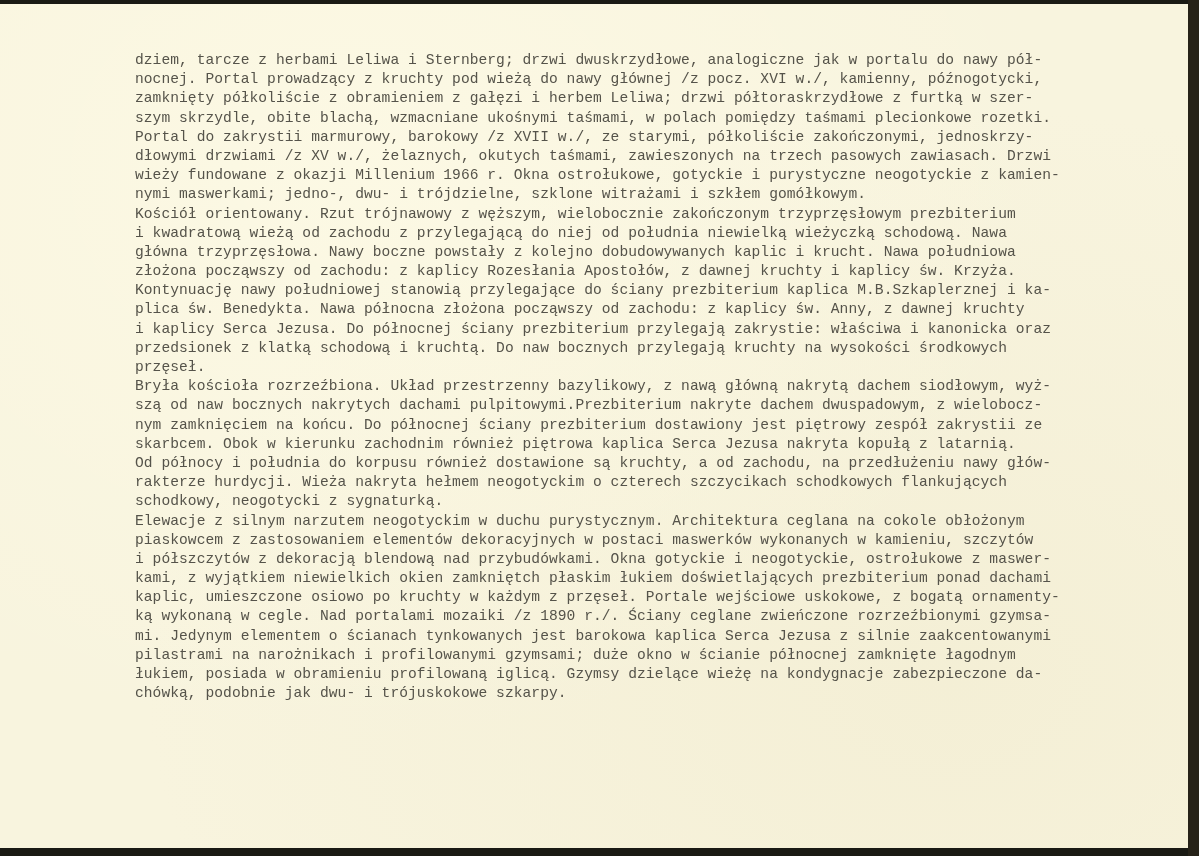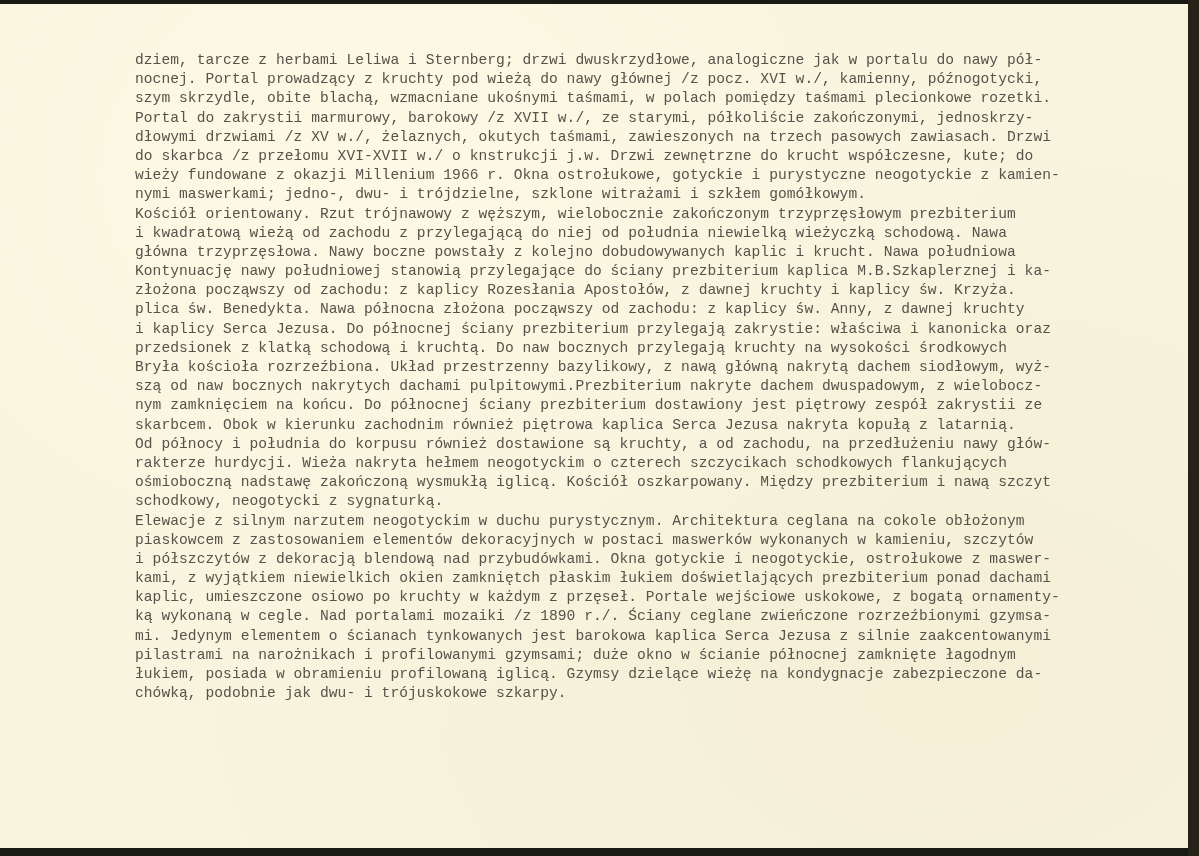--- a/index.html
+++ b/index.html
@@ -53,41 +53,41 @@
       text-underline-offset: 2px;
     }
   </style>
 </head>
 <body>
 
 <div class="page">
   <div class="text-block">
     <span class="line"><span>dziem, tarcze z herbami Leliwa i Sternberg; drzwi dwuskrzydłowe, analogiczne jak w portalu do nawy pół-</span></span>
     <span class="line"><span>nocnej. Portal prowadzący z kruchty pod wieżą do nawy głównej /z pocz. XVI w./, kamienny, późnogotycki,</span></span>
+    <span class="line"><span>zamknięty półkoliście z obramieniem z gałęzi i herbem Leliwa; drzwi półtoraskrzydłowe z furtką w szer-</span></span>
     <span class="line"><span>szym skrzydle, obite blachą, wzmacniane ukośnymi taśmami, w polach pomiędzy taśmami plecionkowe rozetki.</span></span>
     <span class="line"><span>Portal do zakrystii marmurowy, barokowy /z XVII w./, ze starymi, półkoliście zakończonymi, jednoskrzy-</span></span>
     <span class="line"><span>dłowymi drzwiami /z XV w./, żelaznych, okutych taśmami, zawieszonych na trzech pasowych zawiasach. Drzwi</span></span>
-    <span class="line"><span>do skarbca /z przełomu XVI-XVII w./ o knstrukcji j.w. Drzwi zewnętrzne do krucht współczesne, kute; do</span></span>
     <span class="line"><span>wieży fundowane z okazji Millenium 1966 r. </span><span class="u">Okna</span><span> ostrołukowe, gotyckie i purystyczne neogotyckie z kamien-</span></span>
     <span class="line"><span>nymi maswerkami; jedno-, dwu- i trójdzielne, szklone witrażami i szkłem gomółkowym.</span></span>
     <span class="line"><span>Kościół orientowany. </span><span class="u">Rzut</span><span> trójnawowy z węższym, wielobocznie zakończonym trzyprzęsłowym prezbiterium</span></span>
     <span class="line"><span>i kwadratową wieżą od zachodu z przylegającą do niej od południa niewielką wieżyczką schodową. Nawa</span></span>
     <span class="line"><span>główna trzyprzęsłowa. Nawy boczne powstały z kolejno dobudowywanych kaplic i krucht. Nawa południowa</span></span>
+    <span class="line"><span>złożona począwszy od zachodu: z kaplicy Rozesłania Apostołów, z dawnej kruchty i kaplicy św. Krzyża.</span></span>
     <span class="line"><span>Kontynuację nawy południowej stanowią przylegające do ściany prezbiterium kaplica M.B.Szkaplerznej i ka-</span></span>
-    <span class="line"><span>złożona począwszy od zachodu: z kaplicy Rozesłania Apostołów, z dawnej kruchty i kaplicy św. Krzyża.</span></span>
     <span class="line"><span>plica św. Benedykta. Nawa północna złożona począwszy od zachodu: z kaplicy św. Anny, z dawnej kruchty</span></span>
     <span class="line"><span>i kaplicy Serca Jezusa. Do północnej ściany prezbiterium przylegają zakrystie: właściwa i kanonicka oraz</span></span>
     <span class="line"><span>przedsionek z klatką schodową i kruchtą. Do naw bocznych przylegają kruchty na wysokości środkowych</span></span>
+    <span class="line"><span>przęseł.</span></span>
     <span class="line"><span class="u">Bryła</span><span> kościoła rozrzeźbiona. Układ przestrzenny bazylikowy, z nawą główną nakrytą dachem siodłowym, wyż-</span></span>
     <span class="line"><span>szą od naw bocznych nakrytych dachami pulpitowymi.Prezbiterium nakryte dachem dwuspadowym, z wielobocz-</span></span>
     <span class="line"><span>nym zamknięciem na końcu. Do północnej ściany prezbiterium dostawiony jest piętrowy zespół zakrystii ze</span></span>
     <span class="line"><span>skarbcem. Obok w kierunku zachodnim również piętrowa kaplica Serca Jezusa nakryta kopułą z latarnią.</span></span>
     <span class="line"><span>Od północy i południa do korpusu również dostawione są kruchty, a od zachodu, na przedłużeniu nawy głów-</span></span>
     <span class="line"><span>rakterze hurdycji. Wieża nakryta hełmem neogotyckim o czterech szczycikach schodkowych flankujących</span></span>
-    <span class="line"><span>ośmioboczną nadstawę zakończoną wysmukłą iglicą. Kościół oszkarpowany. Między prezbiterium i nawą szczyt</span></span>
     <span class="line"><span>schodkowy, neogotycki z sygnaturką.</span></span>
     <span class="line"><span class="u">Elewacje</span><span> z silnym narzutem neogotyckim w duchu purystycznym. Architektura ceglana na cokole obłożonym</span></span>
     <span class="line"><span>piaskowcem z zastosowaniem elementów dekoracyjnych w postaci maswerków wykonanych w kamieniu, szczytów</span></span>
     <span class="line"><span>i półszczytów z dekoracją blendową nad przybudówkami. Okna gotyckie i neogotyckie, ostrołukowe z maswer-</span></span>
     <span class="line"><span>kami, z wyjątkiem niewielkich okien zamkniętch płaskim łukiem doświetlających prezbiterium ponad dachami</span></span>
     <span class="line"><span>kaplic, umieszczone osiowo po kruchty w każdym z przęseł. Portale wejściowe uskokowe, z bogatą ornamenty-</span></span>
     <span class="line"><span>ką wykonaną w cegle. Nad portalami mozaiki /z 1890 r./. Ściany ceglane zwieńczone rozrzeźbionymi gzymsa-</span></span>
     <span class="line"><span>mi. Jedynym elementem o ścianach tynkowanych jest barokowa kaplica Serca Jezusa z silnie zaakcentowanymi</span></span>
     <span class="line"><span>pilastrami na narożnikach i profilowanymi gzymsami; duże okno w ścianie północnej zamknięte łagodnym</span></span>
     <span class="line"><span>łukiem, posiada w obramieniu profilowaną iglicą. Gzymsy dzielące wieżę na kondygnacje zabezpieczone da-</span></span>

